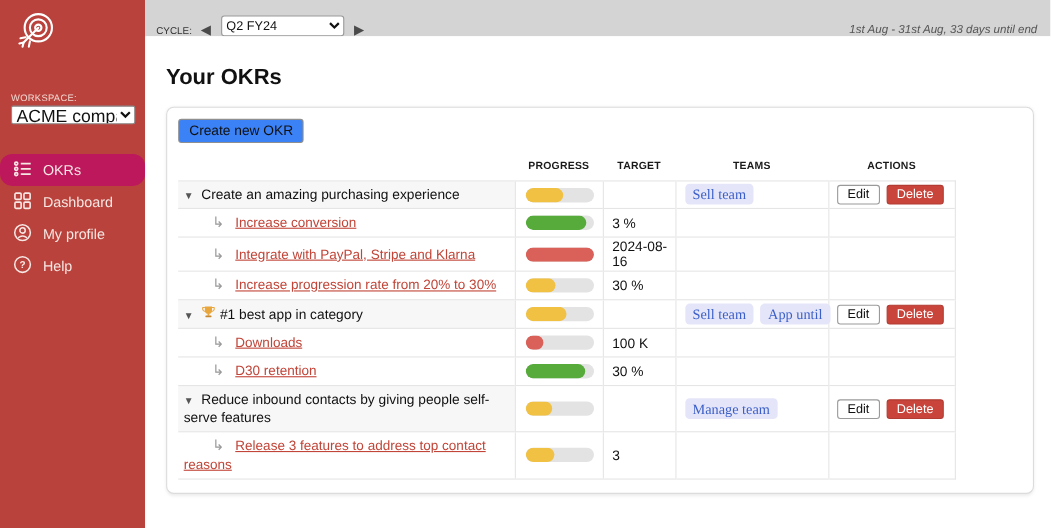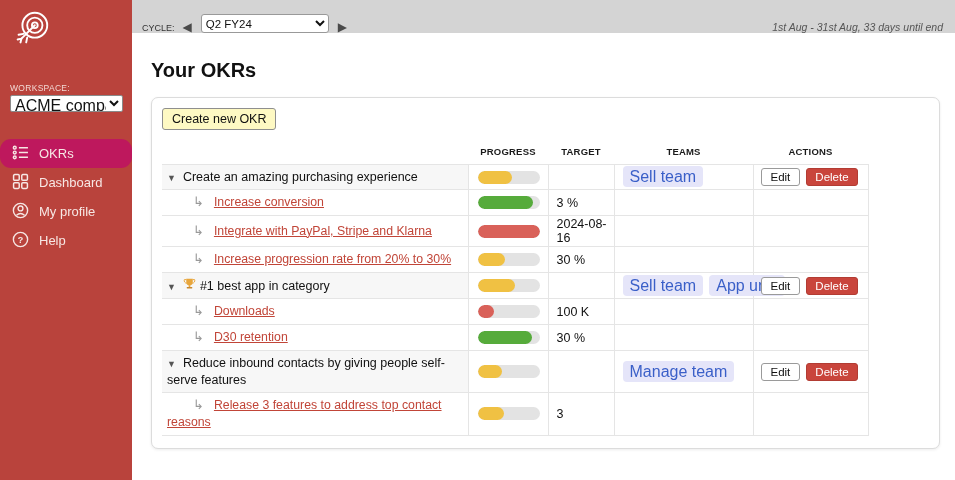--- a/index.html
+++ b/index.html
@@ -22,34 +22,34 @@
       height:29px; color:#f7e7e4; font-size:13px; cursor:pointer; }
   .nav-item.active { background:#be185d;border-radius:11px; }
   .nav-item svg { flex:0 0 auto; }
 
   
   .main { flex:1; display:flex; flex-direction:column; }
   .topbar { height:33px; background:#d4d4d4; display:flex; align-items:flex-end;
       padding:0 12px 0 10px; gap:5px; }
   .cycle-label { font-size:9px; color:#333; margin-right:3px; }
   .arrow-btn { color:#4a4a4a; font-size:12px; line-height:1; cursor:pointer; user-select:none; }
-  .cycle-select { width:128px; height:19px; font-size:11.5px; border:1px solid #999;
+  .cycle-select { width:112px; height:19px; font-size:11.5px; border:1px solid #999;
       border-radius:3px; background:#fff; margin:0 4px; color:#111; }
   .spacer { flex:1; }
   .date-range { font-size:10.5px; font-style:italic; color:#555; }
 
   .content { flex:1; background:#fff; }
   .page-title { font-size:20px; font-weight:bold; color:#111; margin:26px 0 0 19px; }
 
   .card { margin:15px 15px 0 19px; height:352px; background:#fff;
       border:1px solid #dcdcdc; border-radius:7px;
       box-shadow:0 1px 3px rgba(0,0,0,.08);
       padding:10px 12px 12px 10px; }
   .btn-create { font-size:12.5px; padding:2px 9px; height:22px;
-      border:1px solid #8f8f8f; border-radius:3px; background:#fef9c3; color:#111; cursor:pointer; }
+      border:1px solid #8f8f8f; border-radius:3px; background:#3b82f6; color:#111; cursor:pointer; }
 
   
   table.okr-table { border-collapse:collapse; margin-top:16px; table-layout:fixed; width:706px; }
   .okr-table th { font-size:9.5px; font-weight:bold; color:#1a1a1a; 
       padding:0 0 7px 0; letter-spacing:.2px; }
   .okr-table tbody td { border-top:1px solid #e5e5e5; height:14px; font-size:12.5px;
       color:#111; vertical-align:middle; }
   .okr-table tbody td + td { border-left:1px solid #e5e5e5; }
   .okr-table tbody td:last-child { border-right:1px solid #e5e5e5; }
   .okr-table tbody tr:last-child td { border-bottom:1px solid #e5e5e5; }
@@ -61,22 +61,22 @@
   .obj-title { font-size:12.5px; }
   .sub-arrow { color:#999; font-size:13px; margin:0 10px 0 26px; }
   .kr-link { color:#c14538; font-size:12.3px; text-decoration:underline; cursor:pointer; }
 
   .progress-cell { padding-left:9px; }
   .track { width:62px; height:13px; background:#e3e3e3; border-radius:7px; overflow:hidden; }
   .fill { height:100%; border-radius:7px; }
 
   .target-cell { padding-left:8px; }
   .teams-cell { padding-left:8px; }
-  .badge { background:#e5e5f9; color:#3a5fc8; font-size:16px; padding:2px 7px;
-      border-radius:4px; margin-right:6px; white-space:nowrap; }
+  .badge { background:#e5e5f9; color:#3a5fc8; font-size:13px; padding:2px 7px;
+      border-radius:4px; margin-right:6px; white-space:nowrap;font-family:Liberation Serif, serif; }
 
   .actions-cell { padding-left:7px; }
   .btn-edit { font-size:11.5px; padding:2px 9px; border:1px solid #9a9a9a; border-radius:3px;
       background:#fff; color:#111; margin-right:6px; cursor:pointer; }
   .btn-delete { font-size:11.5px; padding:2px 8px; border:1px solid #b23c33; border-radius:3px;
       background:#c9453c; color:#fff; cursor:pointer; }
 </style>
 </head>
 <body>
 

